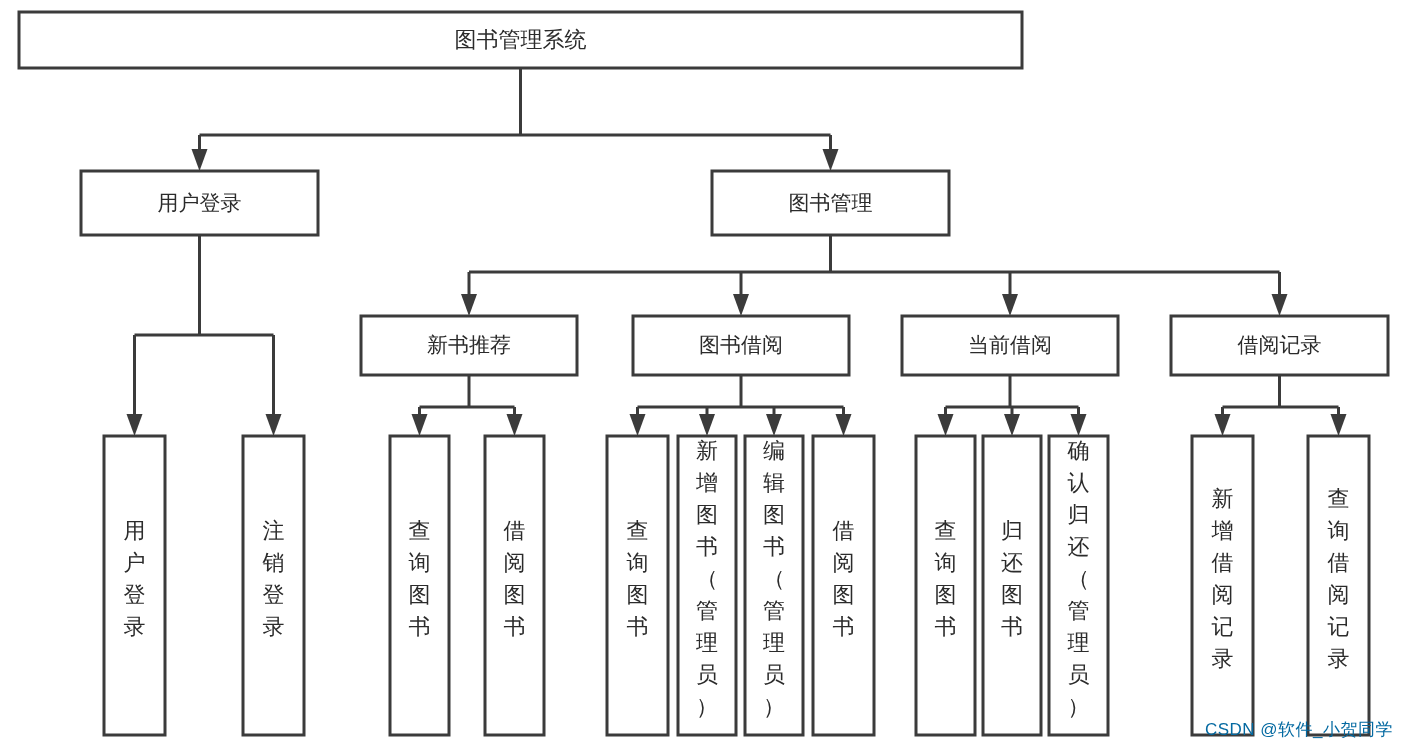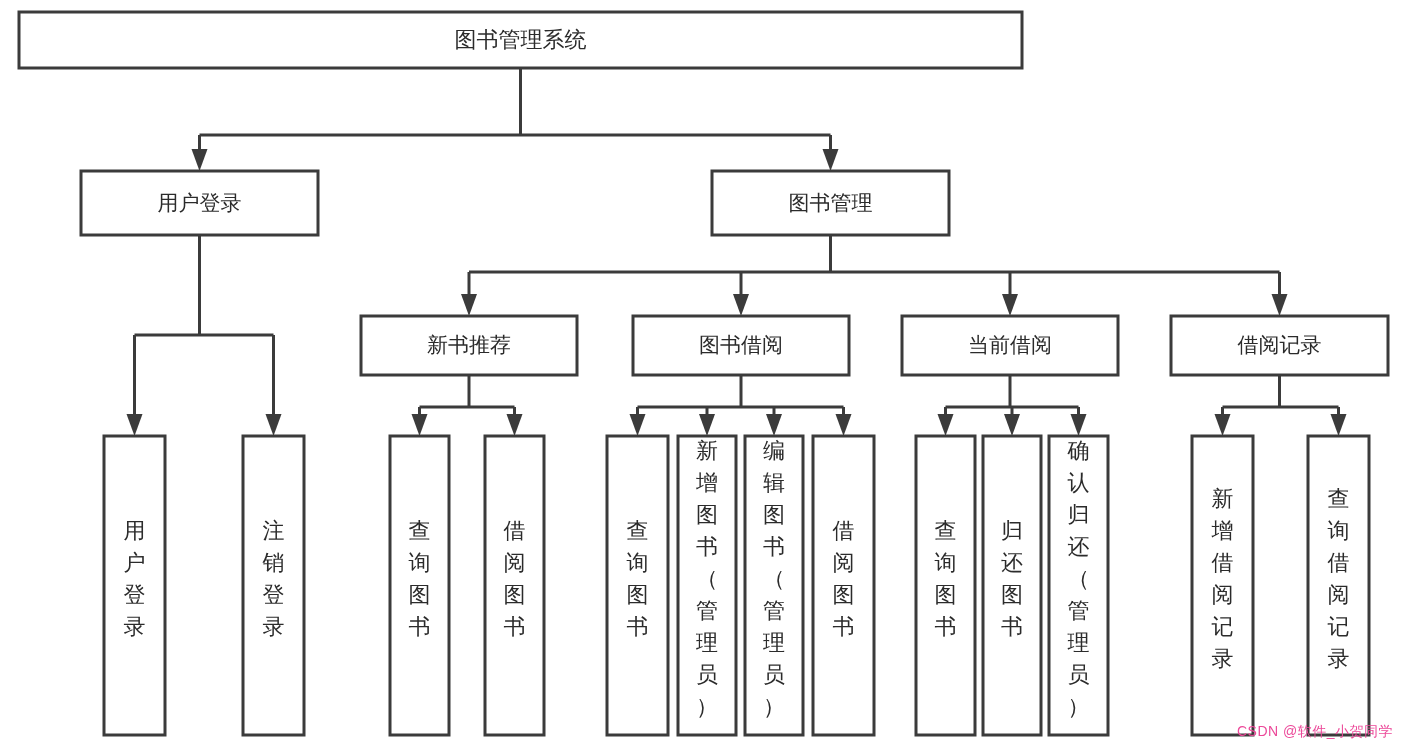--- a/index.html
+++ b/index.html
@@ -49,22 +49,22 @@
     font-family: "Liberation Sans", "DejaVu Sans", sans-serif;
     font-size: 22px;
     fill: #2b2b2b;
     text-anchor: middle;
   }
   .watermark {
     position: absolute;
     right: 12px;
     bottom: 6px;
     font-family: "Liberation Sans", "DejaVu Sans", sans-serif;
-    font-size: 14px;
-    color: #ec4899;
+    font-size: 17px;
+    color: #0369a1;
     white-space: nowrap;
     letter-spacing: 0.5px;
     margin-top: 8px;
   }
 </style>
 </head>
 <body>
 
 <div id="diagram-root">
   <svg width="1405" height="747" viewBox="0 0 1405 747">

